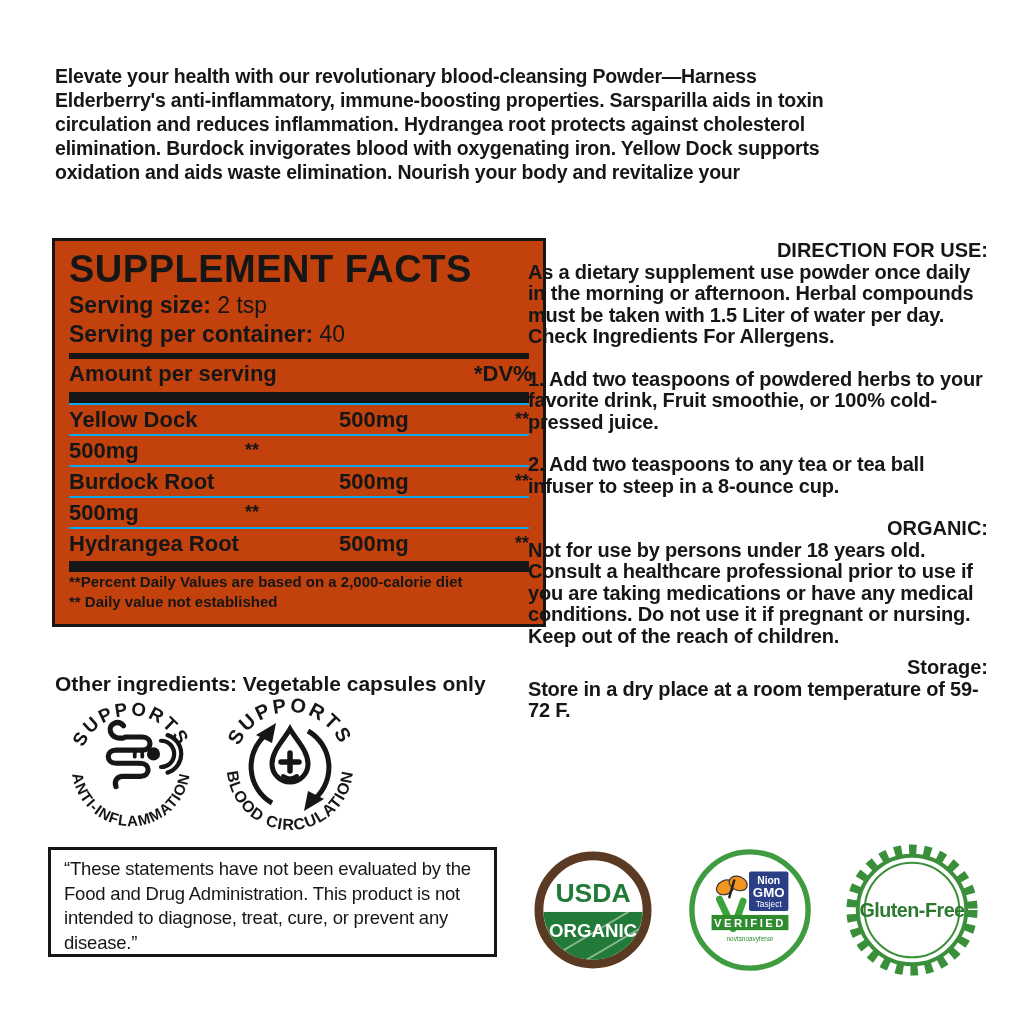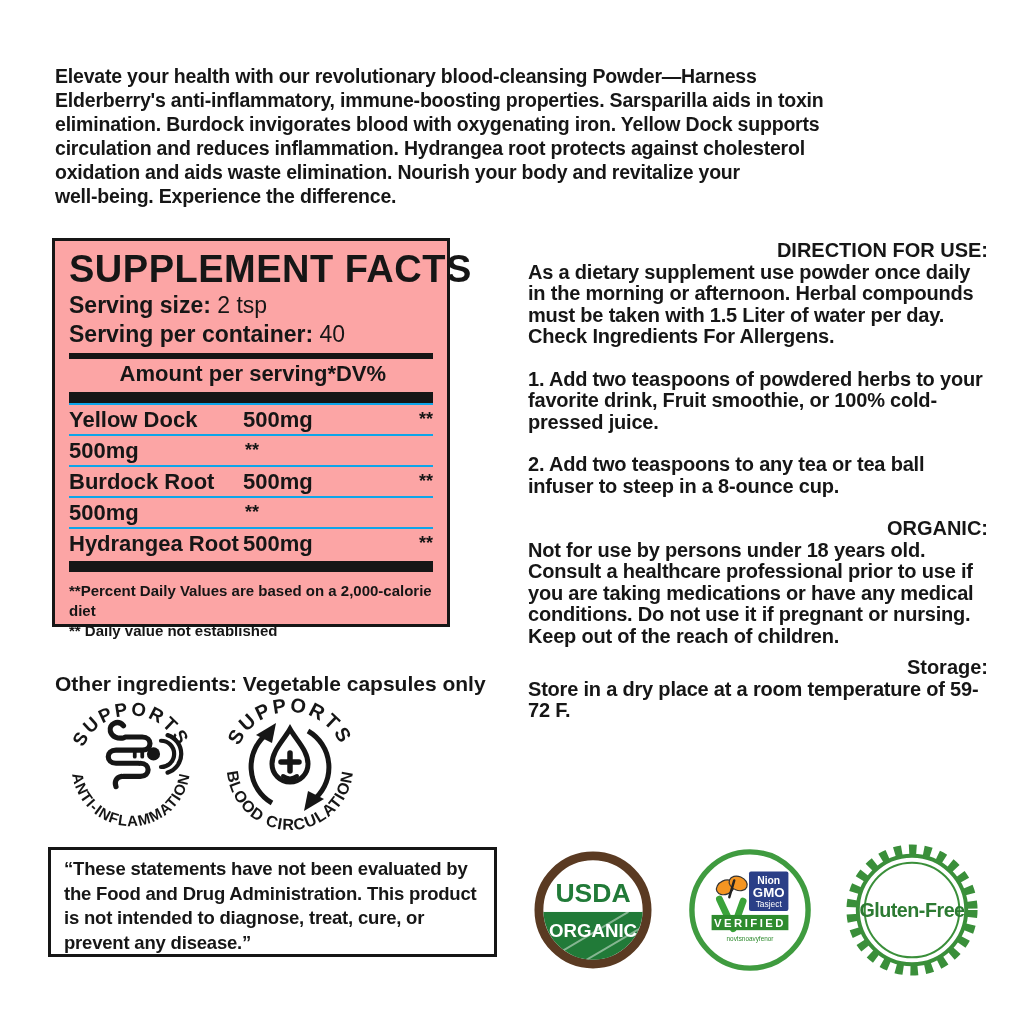--- a/index.html
+++ b/index.html
@@ -10,75 +10,74 @@
     color: #161616;
     font-family: "Liberation Sans", sans-serif;
     overflow: hidden;
   }
   
   .intro { position:absolute; left:55px; top:64px; width:920px; }
   .intro .line { font-size:19.5px; font-weight:bold; line-height:24px; white-space:nowrap; letter-spacing:-0.2px; }
 
   
   .sf-box {
-    position:absolute; left:52px; top:238px; width:398px; height:389px;
-    border:3px solid #161616; padding:6px 14px 8px 14px; background:#fca5a5;
+    position:absolute; left:52px; top:238px; width:494px; height:389px;
+    border:3px solid #161616; padding:6px 14px 8px 14px; background:#c2410c;
   }
   .sf-title { font-size:38px; font-weight:bold; letter-spacing:0.5px; line-height:44px; white-space:nowrap; }
   .sf-serving { font-size:23px; line-height:29px; font-weight:bold; }
   .sf-serving .val { font-weight:normal; }
   .bar { background:#161616; width:100%; }
   .bar-thin  { height:6px;  margin-top:4px; }
   .bar-thick { height:11px; margin-top:3px; }
-  .sf-header-row { display:flex; justify-content:center; align-items:center; height:30px; font-size:22px; font-weight:600; }
+  .sf-header-row { display:flex; justify-content:space-between; align-items:center; height:30px; font-size:22px; font-weight:600; }
   .sf-row { display:flex; align-items:center; height:31px; font-size:22px; font-weight:600; border-top:2px solid #0ea5e9; }
   .sf-row:first-of-type { border-top:none; }
   .sf-row .nm { flex:1; }
   .sf-row .amt { width:135px; }
   .sf-row .dv, .sf-header-row .dv { width:55px; text-align:right; font-weight:bold; font-size:18px; }
   .sf-header-row .dv { font-size:22px; }
-  .sf-foot { margin-top:9px; font-size:15px; font-weight:600; line-height:20px; }
+  .sf-foot { font-size:15px; font-weight:600; line-height:20px; }
 
   
   .rcol { position:absolute; left:528px; top:240px; width:460px; }
   .rc-heading { font-size:20px; font-weight:bold; line-height:21.5px;text-align:right; }
   .rc-body { font-size:20px; font-weight:600; line-height:21.5px; margin-bottom:21px; letter-spacing:-0.2px; }
   .mt { margin-top:10px; }
 
   
   .other-ing { position:absolute; left:55px; top:672px; font-size:21px; font-weight:bold; }
 
   
   .stamp1 { position:absolute; left:56px;  top:692px; }
   .stamp2 { position:absolute; left:210px; top:687px; }
 
   
   .disclaimer {
     position:absolute; left:48px; top:847px; width:449px; height:110px;
-    border:3px solid #161616; padding:7px 13px; font-size:18.5px; font-weight:bold;
+    border:3px solid #161616; padding:7px 13px; font-size:18.5px; font-weight:normal;
     line-height:24.5px; letter-spacing:-0.2px;
   }
 
   
   .badge-usda   { position:absolute; left:534px; top:851px; }
   .badge-nongmo { position:absolute; left:686px; top:846px; }
   .badge-gluten { position:absolute; left:843px; top:841px; }
 
   svg text { font-family:"Liberation Sans", sans-serif; }
 </style>
 </head>
 <body>
 
 <div class="intro">
   <div class="line">Elevate your health with our revolutionary blood-cleansing Powder—Harness</div>
   <div class="line">Elderberry's anti-inflammatory, immune-boosting properties. Sarsparilla aids in toxin</div>
+  <div class="line">circulation and reduces inflammation. Hydrangea root protects against cholesterol</div>
   <div class="line">elimination. Burdock invigorates blood with oxygenating iron. Yellow Dock supports</div>
-  <div class="line">circulation and reduces inflammation. Hydrangea root protects against cholesterol</div>
   <div class="line">oxidation and aids waste elimination. Nourish your body and revitalize your</div>
-  <div class="line">well-being. Experience the difference.</div>
 </div>
 
 <div class="sf-box">
   <div class="sf-title">SUPPLEMENT FACTS</div>
   <div class="sf-serving">
     <span>Serving size:</span>
     <span class="val">2 tsp</span>
   </div>
   <div class="sf-serving">
     <span>Serving per container:</span>

